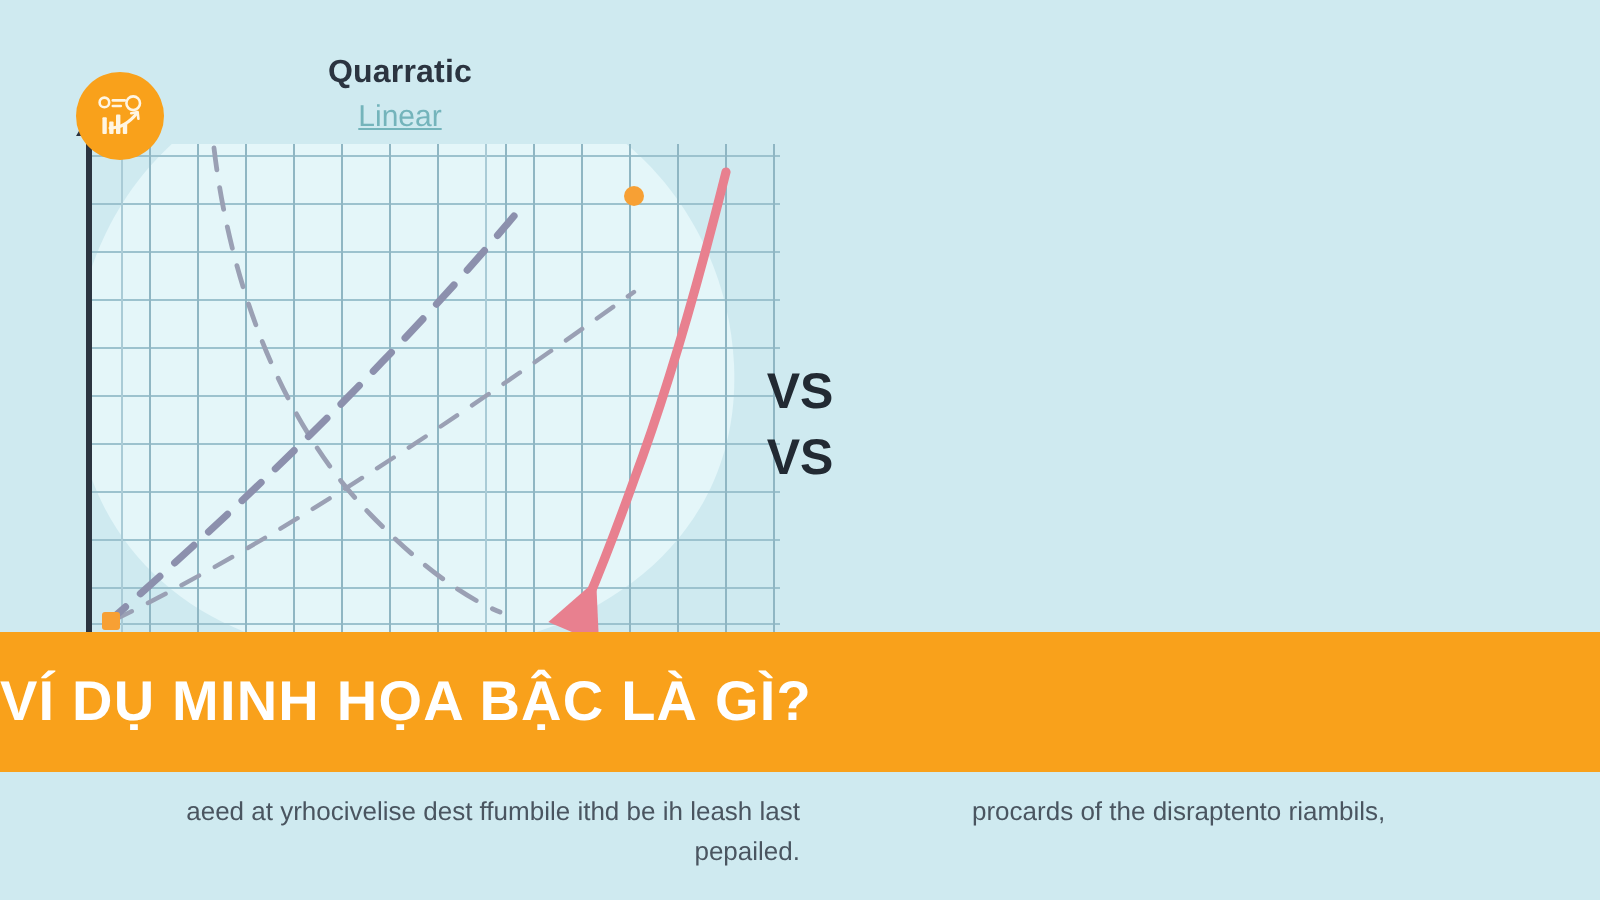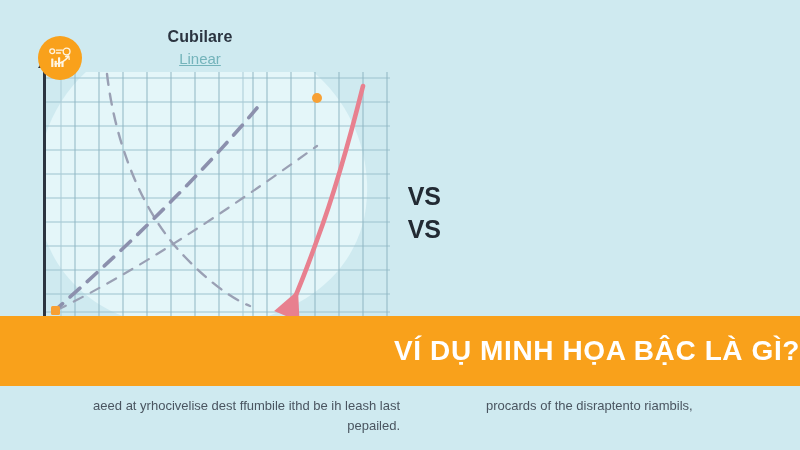--- a/index.html
+++ b/index.html
@@ -38,49 +38,49 @@
 
   
   #logo{
     position:absolute;left:38px;top:36px;width:44px;height:44px;border-radius:50%;
     background:#f9a11b;display:flex;align-items:center;justify-content:center;
     z-index:6;
   }
 
   
   #vs-block{
-    position:absolute;left:383px;top:180px;width:58px;
-    text-align:right;z-index:7;
+    position:absolute;left:371px;top:180px;width:58px;
+    text-align:center;z-index:7;
   }
   .vs{font-size:25px;font-weight:bold;color:#222a33;line-height:33px;}
 
   
   #banner{
     position:absolute;left:0;top:316px;width:800px;height:70px;
     background:#f9a11b;z-index:20;
-    display:flex;align-items:center;justify-content:flex-end;
+    display:flex;align-items:center;justify-content:flex-start;
   }
   #banner-text{
     color:#ffffff;font-size:28px;font-weight:bold;letter-spacing:.6px;
     white-space:nowrap;
   }
 
   
   .bottom-col{position:absolute;top:396px;font-size:13px;color:#4a5560;line-height:20px;}
   #bottom-left{left:70px;width:330px;text-align:right;}
   #bottom-right{left:486px;width:330px;}
 </style>
 </head>
 <body>
 
 <div id="stage">
 
   <div class="panel" id="panel-left">
 
-    <div class="chart-title">Cubilare</div>
+    <div class="chart-title">Quarratic</div>
     <div class="chart-sub">Linear</div>
 
     <div class="plot" id="plot-left">
       <svg width="345" height="244" viewBox="0 0 345 244">
         <defs>
           <clipPath id="clipL">
               <rect x="0" y="0" width="345" height="244"></rect>
             </clipPath>
           <marker id="arrowPink" markerWidth="7" markerHeight="7" refX="3.2" refY="3.4" orient="auto" markerUnits="strokeWidth">
             <path d="M6.6,0.4 L0.4,3.4 L6.6,6.4 Z" fill="#e8808f"></path>

